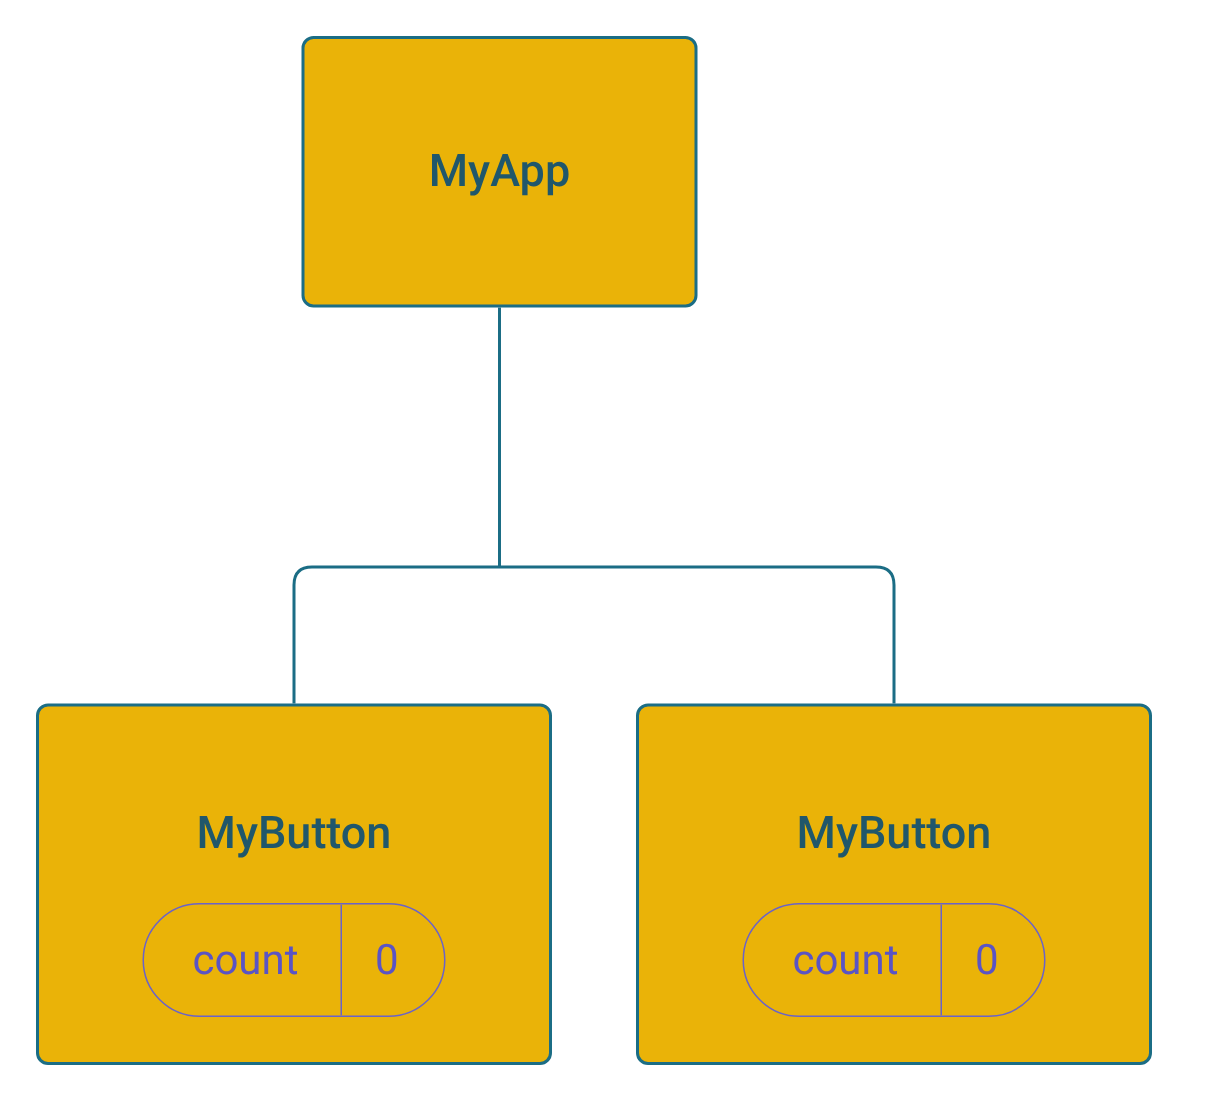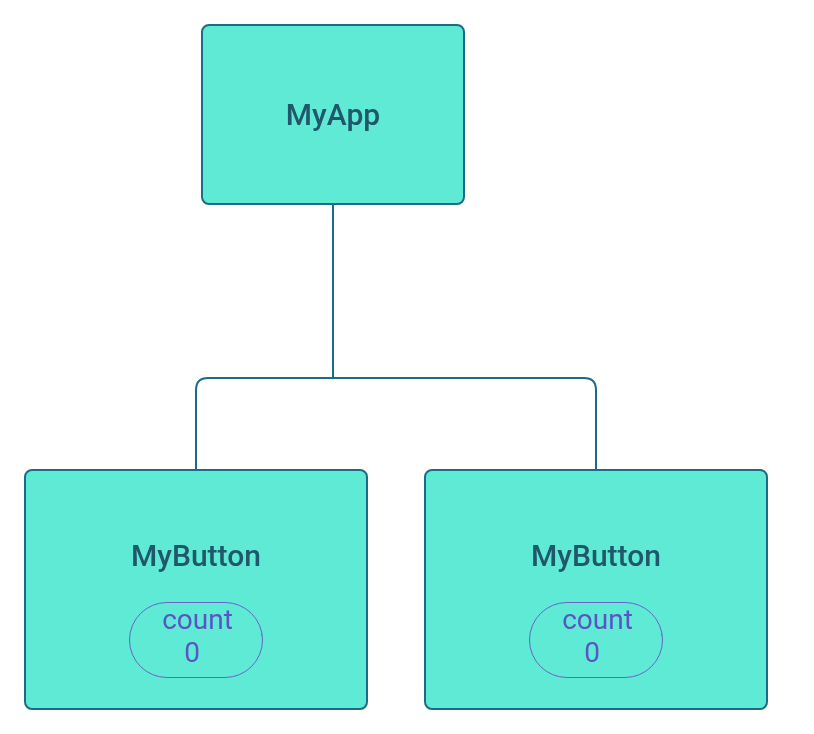--- a/index.html
+++ b/index.html
@@ -9,21 +9,21 @@
     }
     body {
       width: 814px;
       height: 734px;
       background: #ffffff;
       font-family: -apple-system, BlinkMacSystemFont, "Segoe UI", Roboto, Helvetica, Arial, sans-serif;
       position: relative;
     }
     .node {
       position: absolute;
-      background: #5eead4;
+      background: #eab308;
       border: 2px solid #1b6d85;
       border-radius: 8px;
       display: flex;
       flex-direction: column;
       align-items: center;
       justify-content: center;
     }
     .node-title {
       color: #20576b;
       font-size: 30px;
@@ -50,21 +50,20 @@
     .child-node .node-title {
       margin-bottom: 29px;
     }
     .pill {
       display: flex;
       align-items: stretch;
       border: 1.5px solid #6a63c9;
       border-radius: 999px;
       height: 76px;
       overflow: hidden;
-      flex-direction: column;
     }
     .pill-label {
       display: flex;
       align-items: center;
       justify-content: center;
       padding: 0 28px 0 32px;
       color: #5b54c4;
       font-size: 28px;
       border-right: 1.5px solid #6a63c9;
     }

